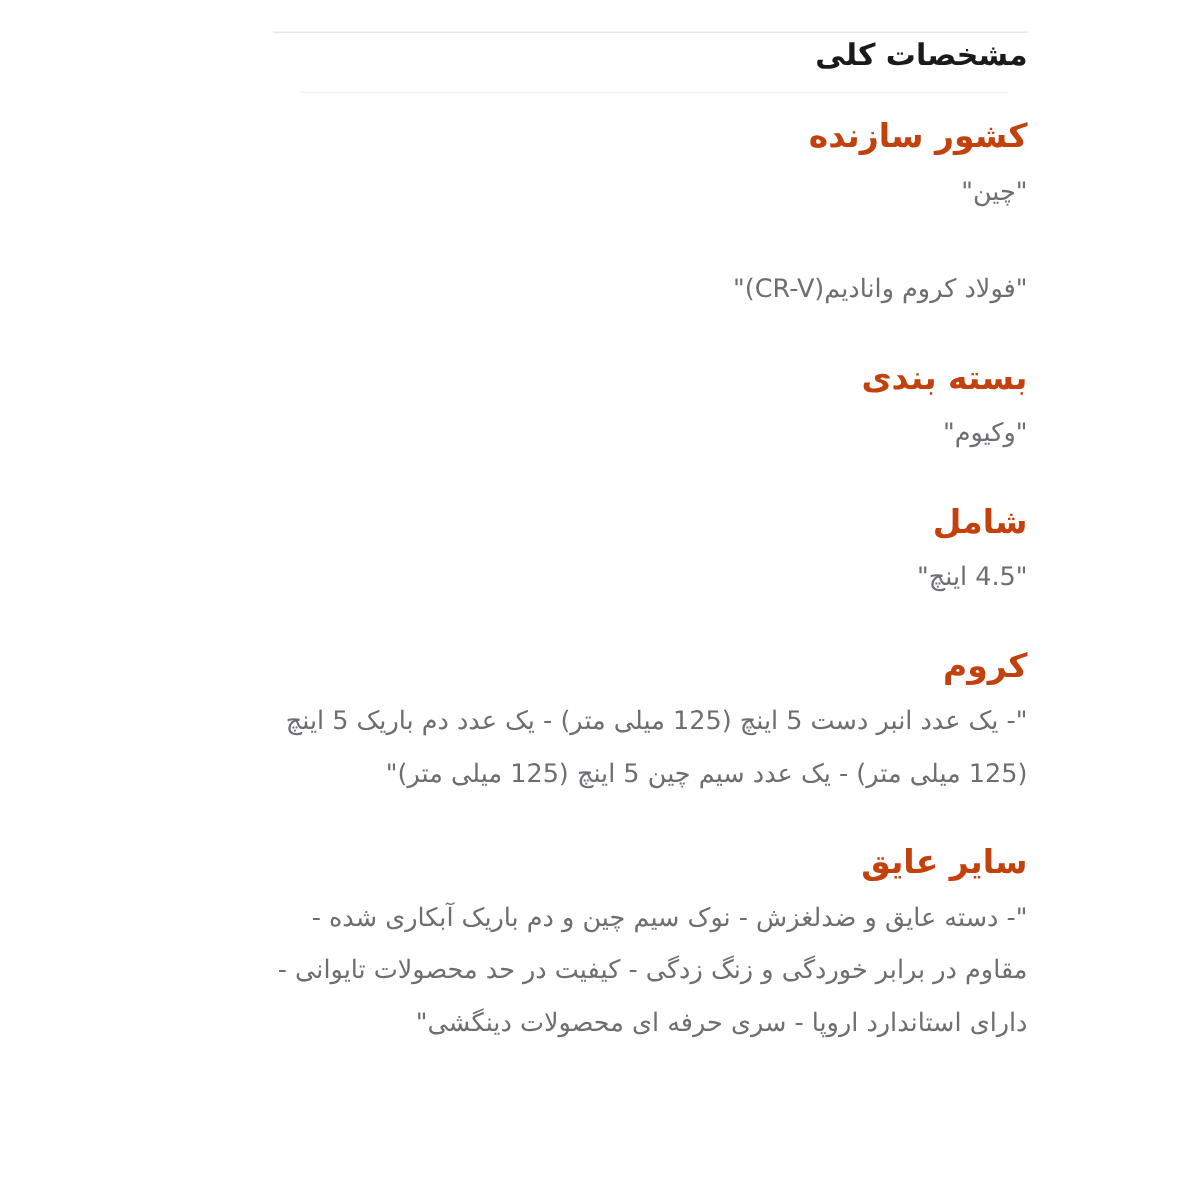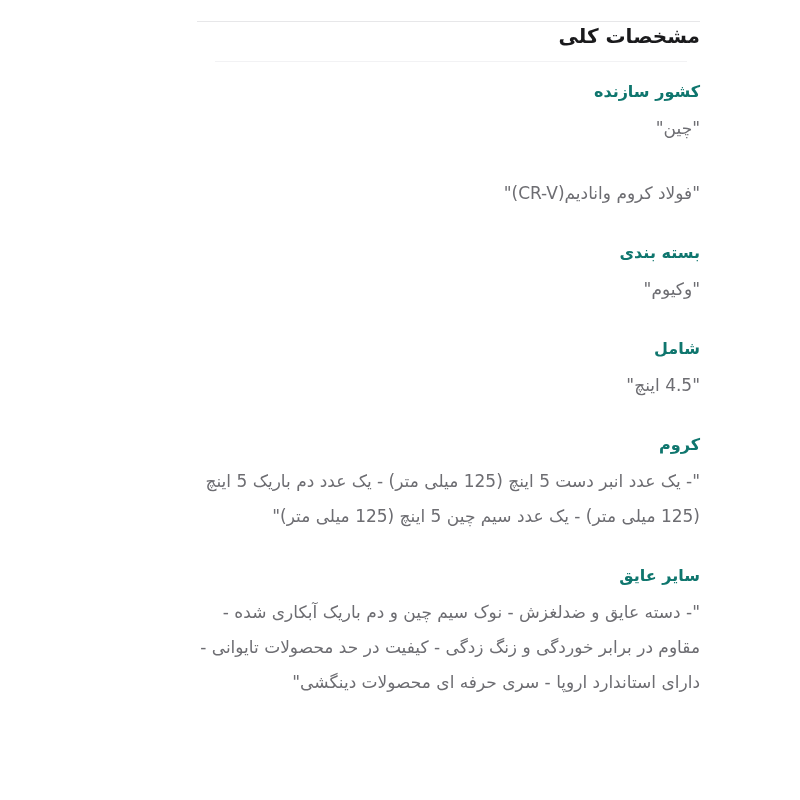--- a/index.html
+++ b/index.html
@@ -11,21 +11,21 @@
   .viewport {
     position: relative;
     width: 800px;
     height: 800px;
     background: #ffffff;
     overflow: hidden;
   }
   .content {
     position: absolute;
     top: 0;
-    left: 197px;
+    left: 182px;
     width: 503px;
     direction: rtl;
     text-align: right;
   }
   .divider-top {
     margin-top: 21px;
     border-top: 1px solid #e7e7e9;
     height: 0;
   }
   .spec-title {
@@ -40,24 +40,24 @@
     border-top: 1px solid #f2f2f4;
     height: 0;
   }
   .sections {
     margin-top: 18px;
   }
   .section {
     margin-bottom: 30px;
   }
   .spec-label {
-    font-size: 16px;
+    font-size: 22px;
     line-height: 23px;
     font-weight: bold;
-    color: #0f766e;
+    color: #c2410c;
     margin-bottom: 8px;
     text-align: right;
   }
   .spec-value {
     font-size: 17px;
     line-height: 35px;
     font-weight: normal;
     color: #6d6d72;
   }
 </style>

